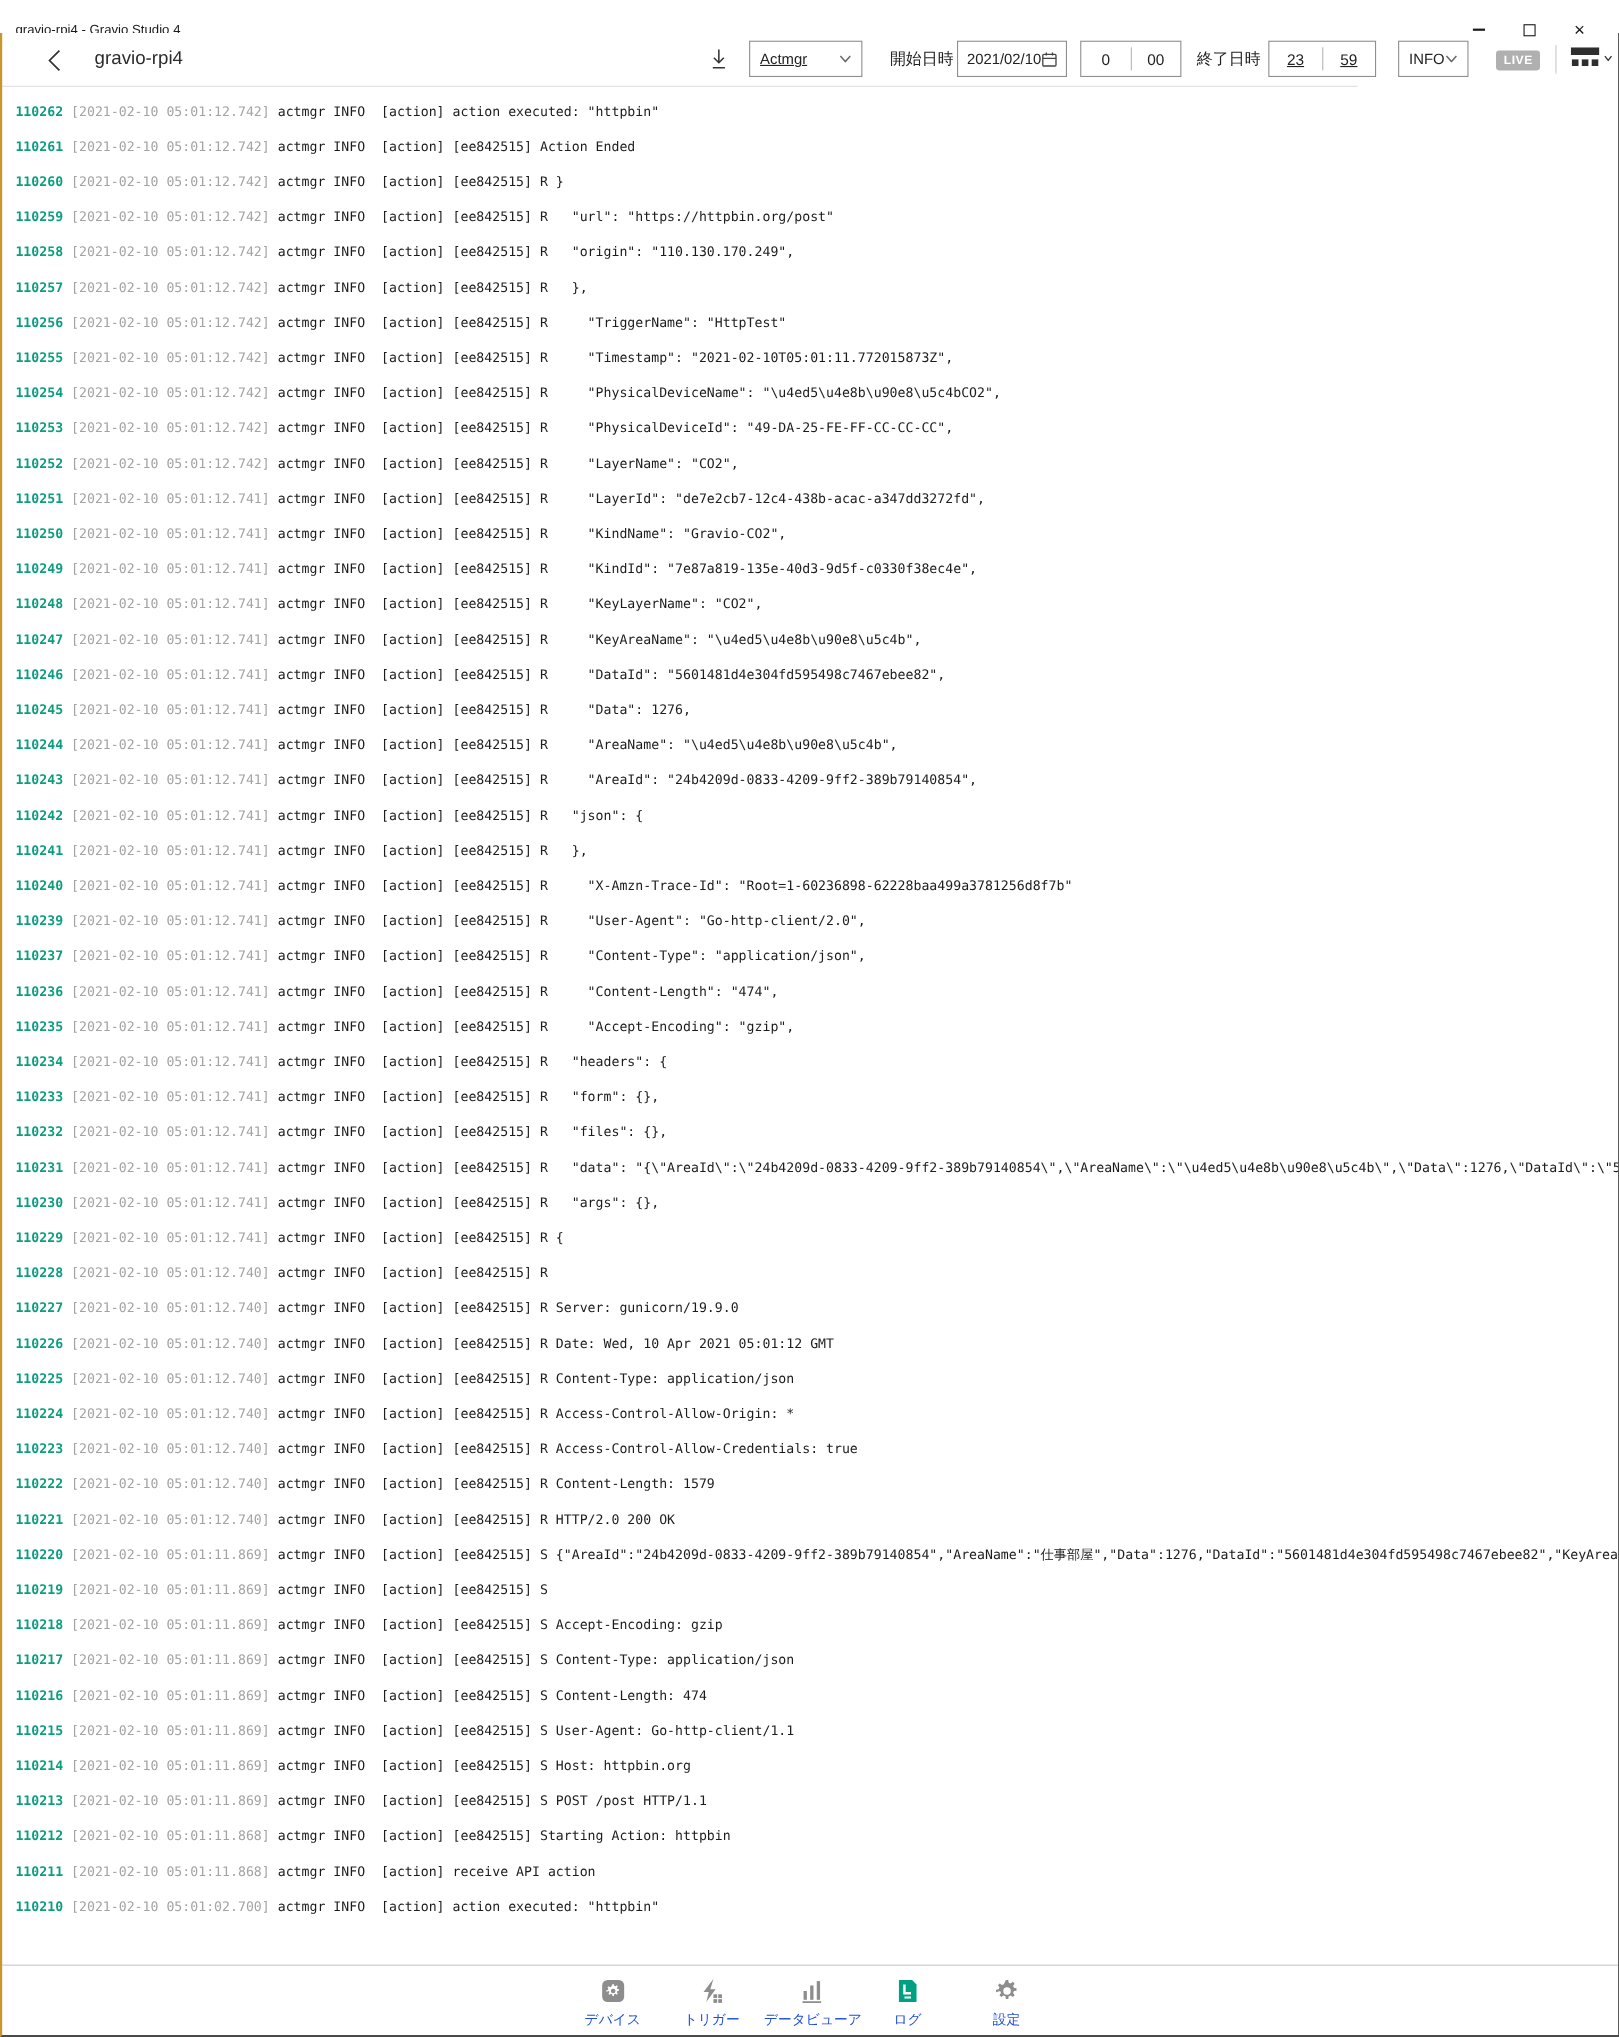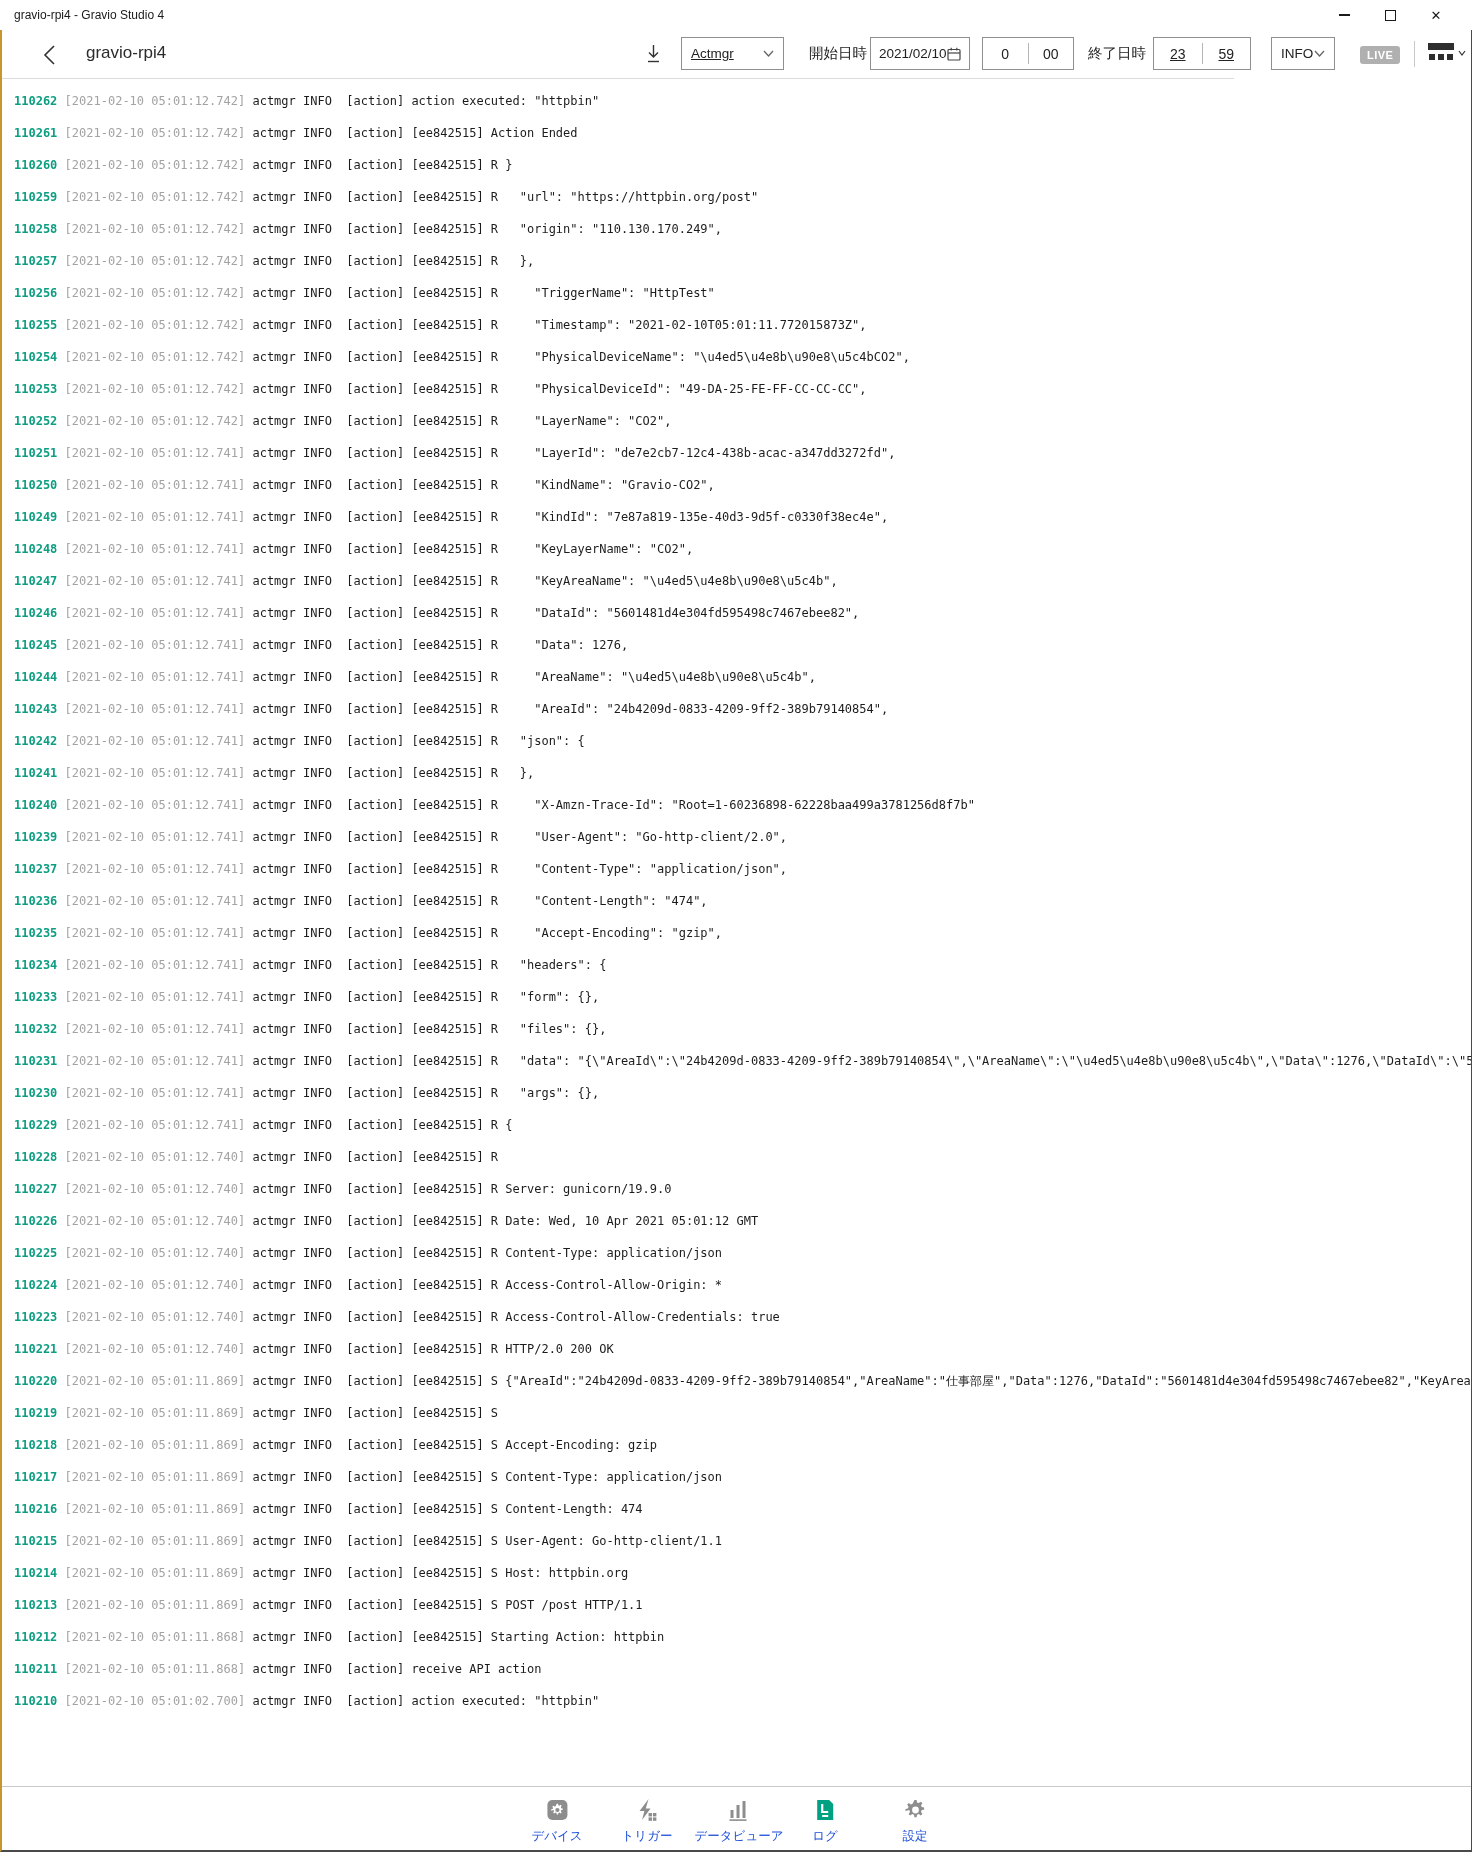--- a/index.html
+++ b/index.html
@@ -4,21 +4,21 @@
 <style>
   html,body{margin:0;padding:0;}
   body{
     width:1472px;height:1852px;position:relative;background:#ffffff;
     font-family:"Liberation Sans", sans-serif;overflow:hidden;
   }
   
   .frame{position:absolute;left:0;top:30px;right:0;bottom:0;pointer-events:none;z-index:50;
     border-left:2px solid #c8952f;border-right:1px solid #4a4a4a;border-bottom:2px solid #4a4a4a;}
   
-  .titlebar{position:absolute;left:0;top:0;width:1459px;height:30px;background:#fff;}
+  .titlebar{position:absolute;left:0;top:12px;width:1459px;height:30px;background:#fff;}
   .titlebar .apptitle{position:absolute;left:14px;top:8px;font-size:12px;color:#1a1a1a;}
   .winbtn{position:absolute;top:0;width:46px;height:30px;display:flex;align-items:center;justify-content:center;cursor:default;}
   .winbtn.min{right:92px;}
   .winbtn.max{right:46px;}
   .winbtn.close{right:0;}
   .glyph-min{width:11px;height:1.4px;background:#1a1a1a;display:block;}
   .glyph-max{width:9px;height:9px;border:1.2px solid #1a1a1a;display:block;}
   .glyph-close{font-size:13px;color:#1a1a1a;line-height:1;}
   
   .toolbar{position:absolute;left:2px;top:30px;width:1232px;height:48px;background:#fff;border-bottom:1px solid #dcdcdc;}
@@ -178,20 +178,21 @@
       <div class="log-row"><span class="ln">110232</span><span class="ts"> [2021-02-10 05:01:12.741] </span><span class="lm">actmgr INFO  [action] [ee842515] R   "files": {},</span></div>
       <div class="log-row"><span class="ln">110231</span><span class="ts"> [2021-02-10 05:01:12.741] </span><span class="lm">actmgr INFO  [action] [ee842515] R   "data": "{\"AreaId\":\"24b4209d-0833-4209-9ff2-389b79140854\",\"AreaName\":\"\u4ed5\u4e8b\u90e8\u5c4b\",\"Data\":1276,\"DataId\":\"56</span></div>
       <div class="log-row"><span class="ln">110230</span><span class="ts"> [2021-02-10 05:01:12.741] </span><span class="lm">actmgr INFO  [action] [ee842515] R   "args": {},</span></div>
       <div class="log-row"><span class="ln">110229</span><span class="ts"> [2021-02-10 05:01:12.741] </span><span class="lm">actmgr INFO  [action] [ee842515] R {</span></div>
       <div class="log-row"><span class="ln">110228</span><span class="ts"> [2021-02-10 05:01:12.740] </span><span class="lm">actmgr INFO  [action] [ee842515] R</span></div>
       <div class="log-row"><span class="ln">110227</span><span class="ts"> [2021-02-10 05:01:12.740] </span><span class="lm">actmgr INFO  [action] [ee842515] R Server: gunicorn/19.9.0</span></div>
       <div class="log-row"><span class="ln">110226</span><span class="ts"> [2021-02-10 05:01:12.740] </span><span class="lm">actmgr INFO  [action] [ee842515] R Date: Wed, 10 Apr 2021 05:01:12 GMT</span></div>
       <div class="log-row"><span class="ln">110225</span><span class="ts"> [2021-02-10 05:01:12.740] </span><span class="lm">actmgr INFO  [action] [ee842515] R Content-Type: application/json</span></div>
       <div class="log-row"><span class="ln">110224</span><span class="ts"> [2021-02-10 05:01:12.740] </span><span class="lm">actmgr INFO  [action] [ee842515] R Access-Control-Allow-Origin: *</span></div>
       <div class="log-row"><span class="ln">110223</span><span class="ts"> [2021-02-10 05:01:12.740] </span><span class="lm">actmgr INFO  [action] [ee842515] R Access-Control-Allow-Credentials: true</span></div>
+      <div class="log-row"><span class="ln">110222</span><span class="ts"> [2021-02-10 05:01:12.740] </span><span class="lm">actmgr INFO  [action] [ee842515] R Content-Length: 1579</span></div>
       <div class="log-row"><span class="ln">110221</span><span class="ts"> [2021-02-10 05:01:12.740] </span><span class="lm">actmgr INFO  [action] [ee842515] R HTTP/2.0 200 OK</span></div>
       <div class="log-row"><span class="ln">110220</span><span class="ts"> [2021-02-10 05:01:11.869] </span><span class="lm">actmgr INFO  [action] [ee842515] S {"AreaId":"24b4209d-0833-4209-9ff2-389b79140854","AreaName":"仕事部屋","Data":1276,"DataId":"5601481d4e304fd595498c7467ebee82","KeyAreaName":"仕事部屋</span></div>
       <div class="log-row"><span class="ln">110219</span><span class="ts"> [2021-02-10 05:01:11.869] </span><span class="lm">actmgr INFO  [action] [ee842515] S</span></div>
       <div class="log-row"><span class="ln">110218</span><span class="ts"> [2021-02-10 05:01:11.869] </span><span class="lm">actmgr INFO  [action] [ee842515] S Accept-Encoding: gzip</span></div>
       <div class="log-row"><span class="ln">110217</span><span class="ts"> [2021-02-10 05:01:11.869] </span><span class="lm">actmgr INFO  [action] [ee842515] S Content-Type: application/json</span></div>
       <div class="log-row"><span class="ln">110216</span><span class="ts"> [2021-02-10 05:01:11.869] </span><span class="lm">actmgr INFO  [action] [ee842515] S Content-Length: 474</span></div>
       <div class="log-row"><span class="ln">110215</span><span class="ts"> [2021-02-10 05:01:11.869] </span><span class="lm">actmgr INFO  [action] [ee842515] S User-Agent: Go-http-client/1.1</span></div>
       <div class="log-row"><span class="ln">110214</span><span class="ts"> [2021-02-10 05:01:11.869] </span><span class="lm">actmgr INFO  [action] [ee842515] S Host: httpbin.org</span></div>
       <div class="log-row"><span class="ln">110213</span><span class="ts"> [2021-02-10 05:01:11.869] </span><span class="lm">actmgr INFO  [action] [ee842515] S POST /post HTTP/1.1</span></div>
       <div class="log-row"><span class="ln">110212</span><span class="ts"> [2021-02-10 05:01:11.868] </span><span class="lm">actmgr INFO  [action] [ee842515] Starting Action: httpbin</span></div>

